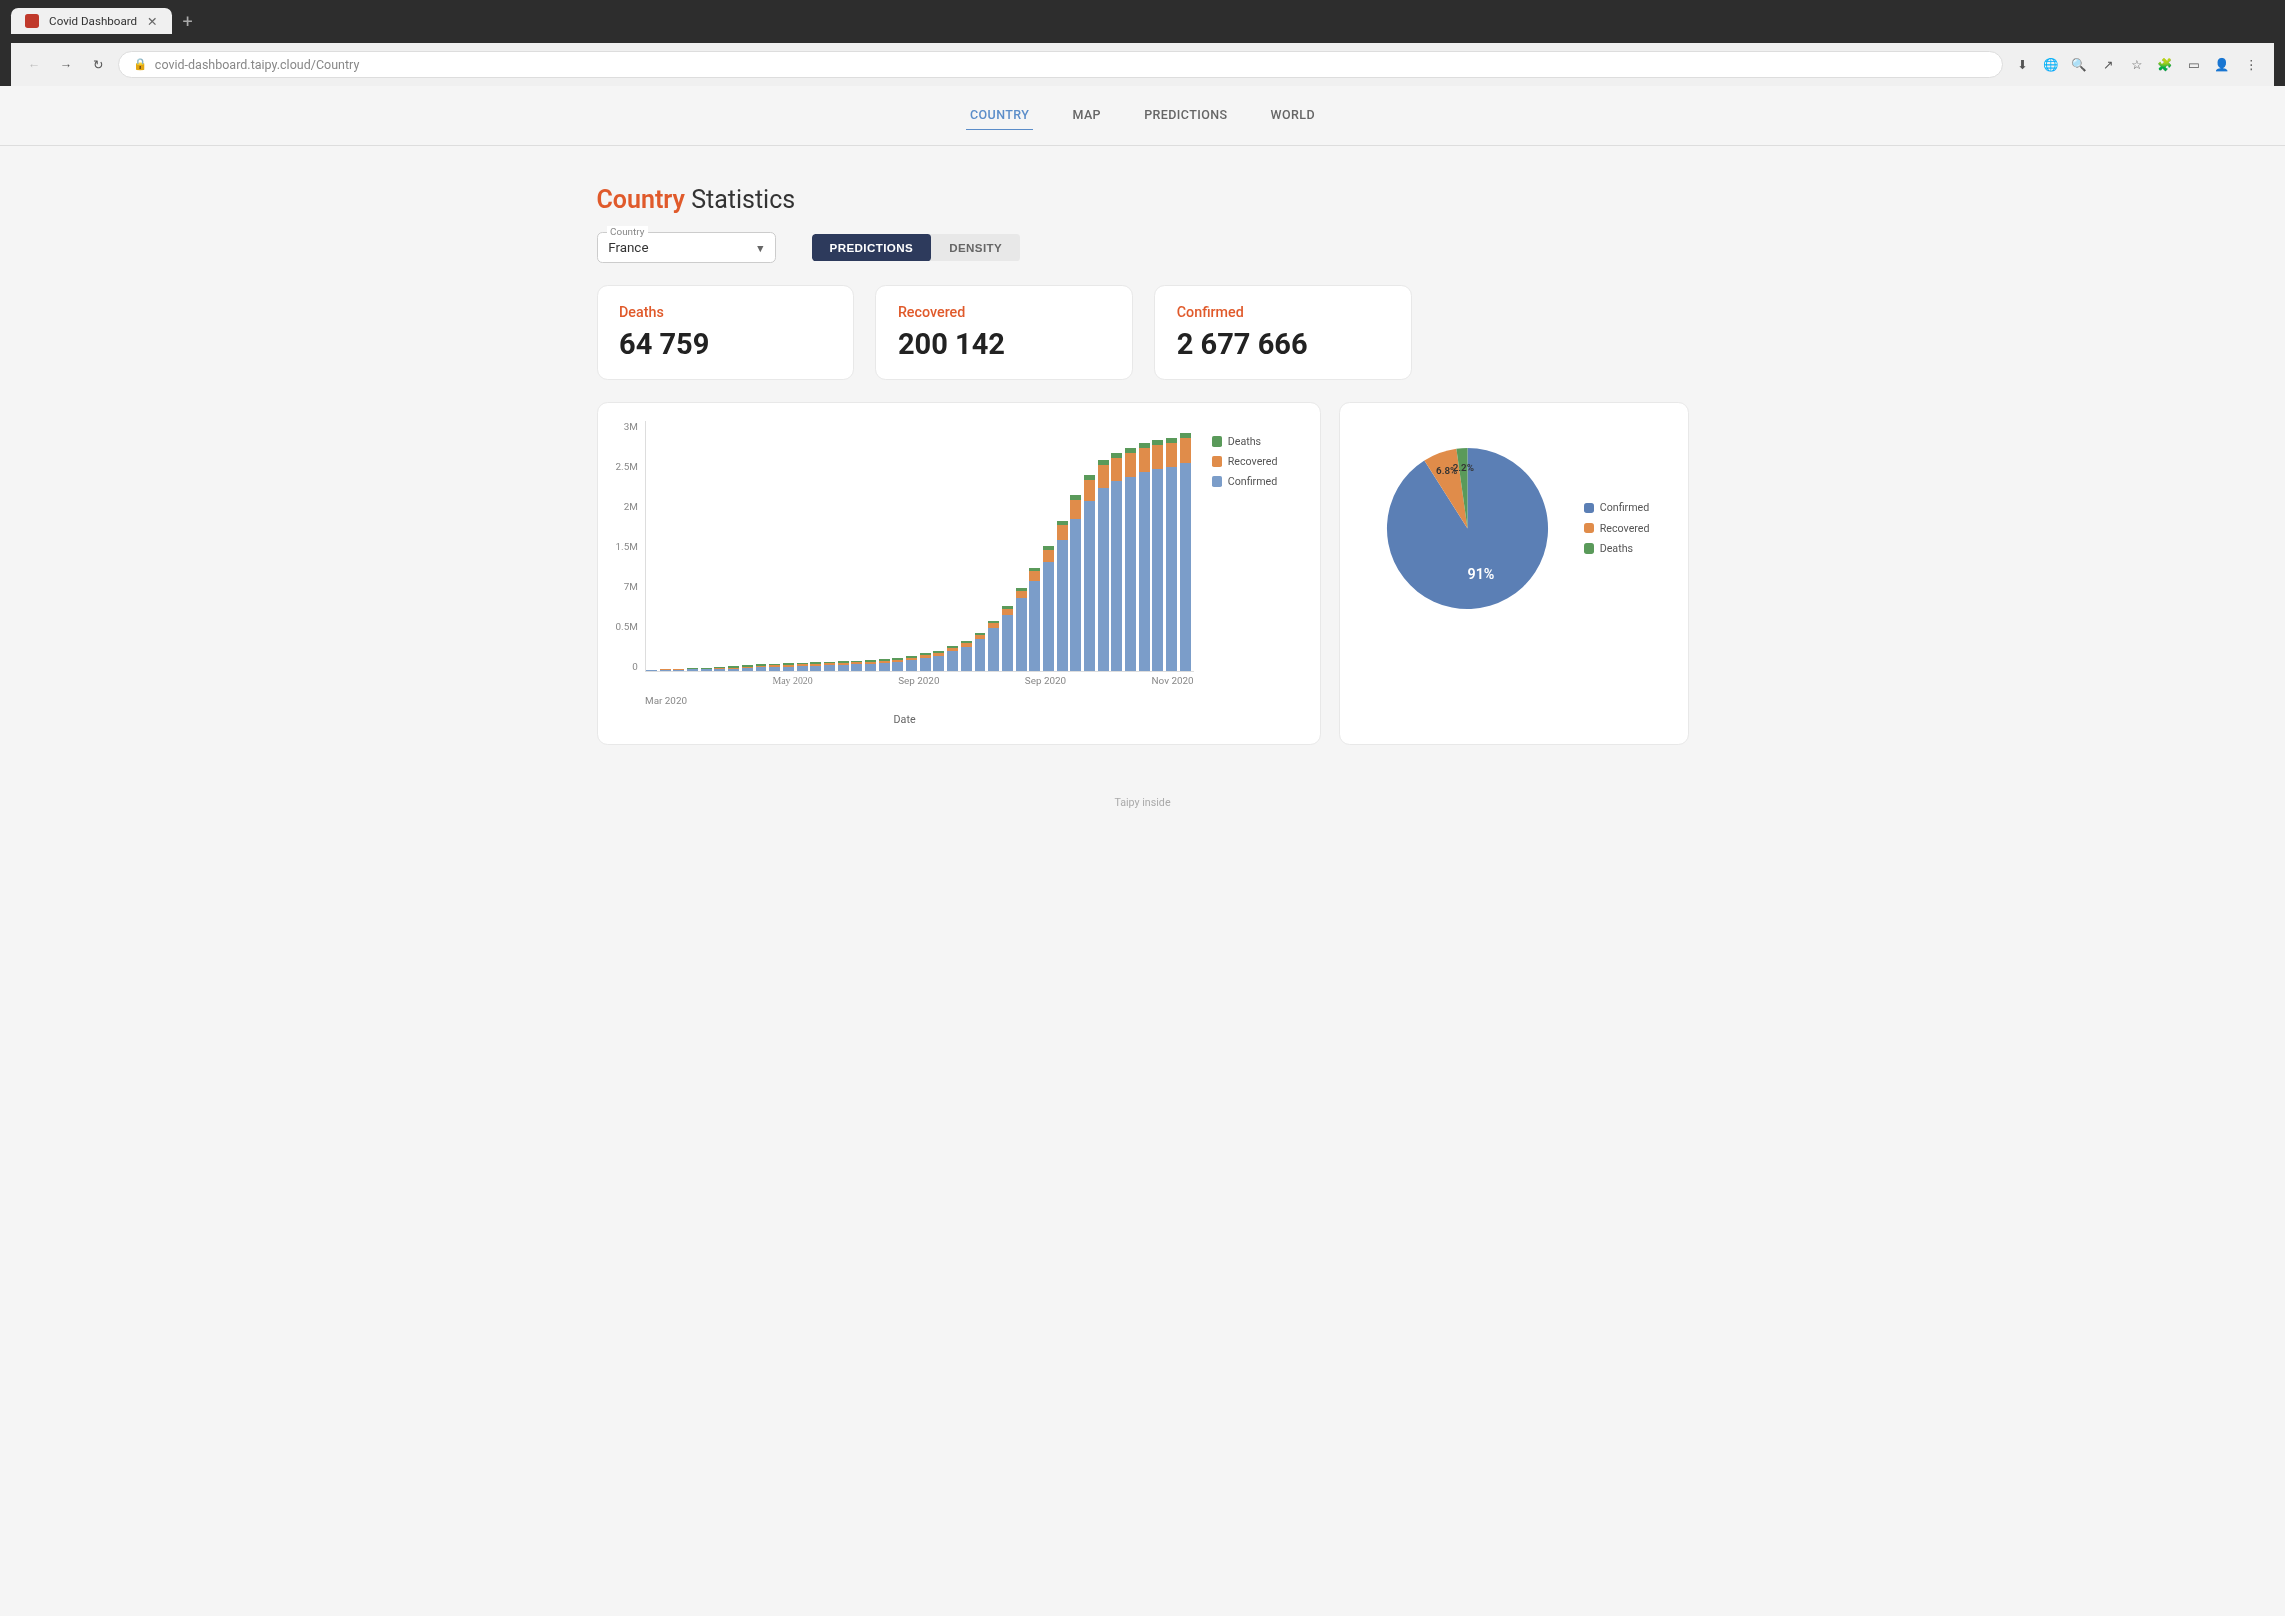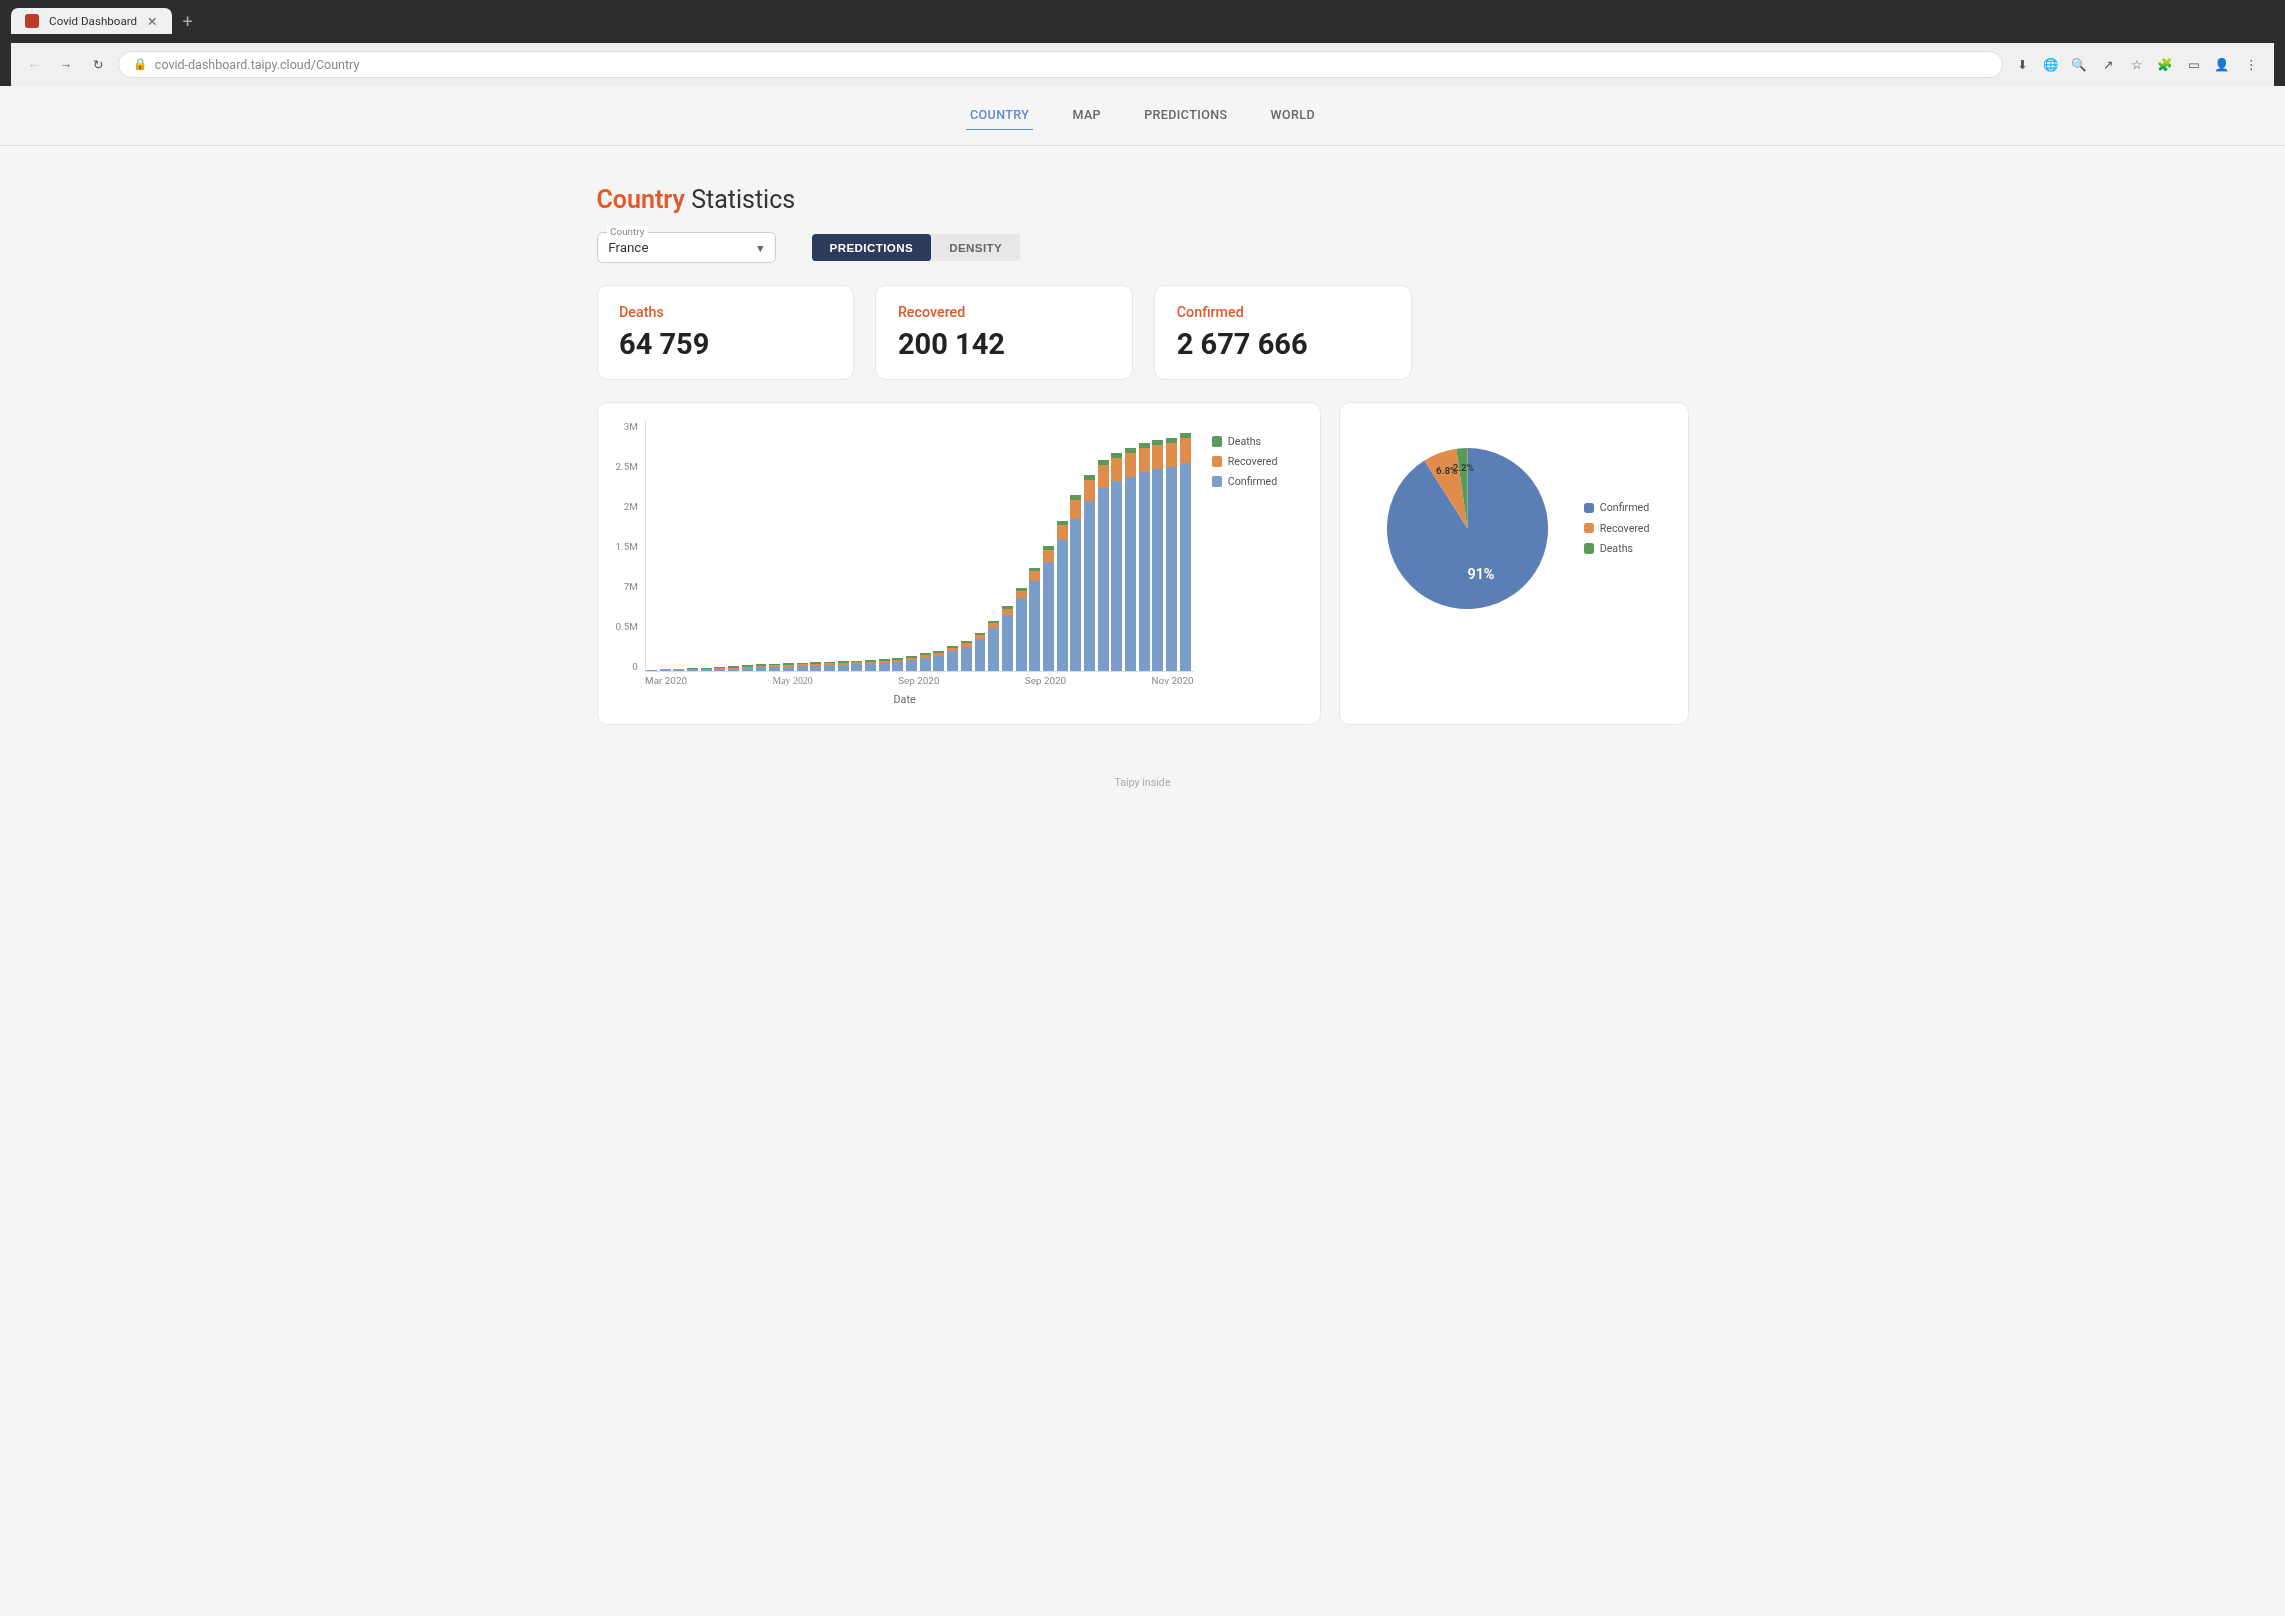--- a/index.html
+++ b/index.html
@@ -444,21 +444,21 @@
                     </div>
                     <div style="flex: 1 1 0%; position: relative; height: 100%;">
                       <div style="width: 80%; height: 238px; position: absolute; bottom: 0px; display: flex; flex-direction: column;">
                         <div style="width: 100%; flex: 0.0231579 1 0%; background: rgb(90, 154, 90);"></div>
                         <div style="width: 100%; flex: 0.103158 1 0%; background: rgb(224, 140, 74);"></div>
                         <div style="width: 100%; flex: 0.873684 1 0%; background: rgb(123, 157, 201);"></div>
                       </div>
                     </div>
                   </div>
                 <div class="x-axis" id="x-axis">
-                    <span style="font-size: 9.9px; color: rgb(136, 136, 136);">Mar 2020</span>
+                    <span style="font-size: 9.9px; color: rgb(136, 136, 136); margin-top: 20px;">Mar 2020</span>
                     <span style="font-size: 9.9px; color: rgb(136, 136, 136); font-family: Liberation Serif, serif;">May 2020</span>
                     <span style="font-size: 9.9px; color: rgb(136, 136, 136);">Sep 2020</span>
                     <span style="font-size: 9.9px; color: rgb(136, 136, 136);">Sep 2020</span>
                     <span style="font-size: 9.9px; color: rgb(136, 136, 136);">Nov 2020</span>
                   </div>
               </div>
             </div>
             <div class="chart-x-label">Date</div>
           </div>
           <div class="chart-legend" id="bar-legend">

